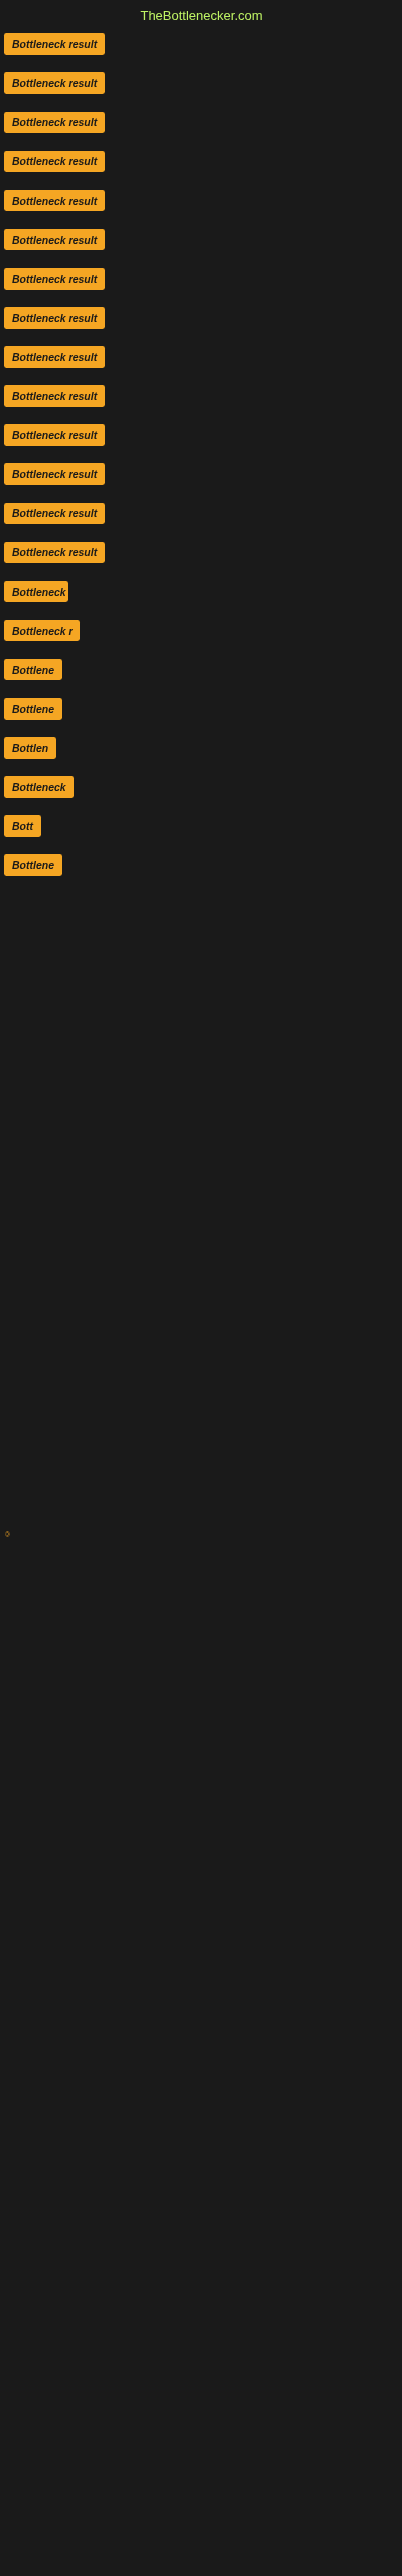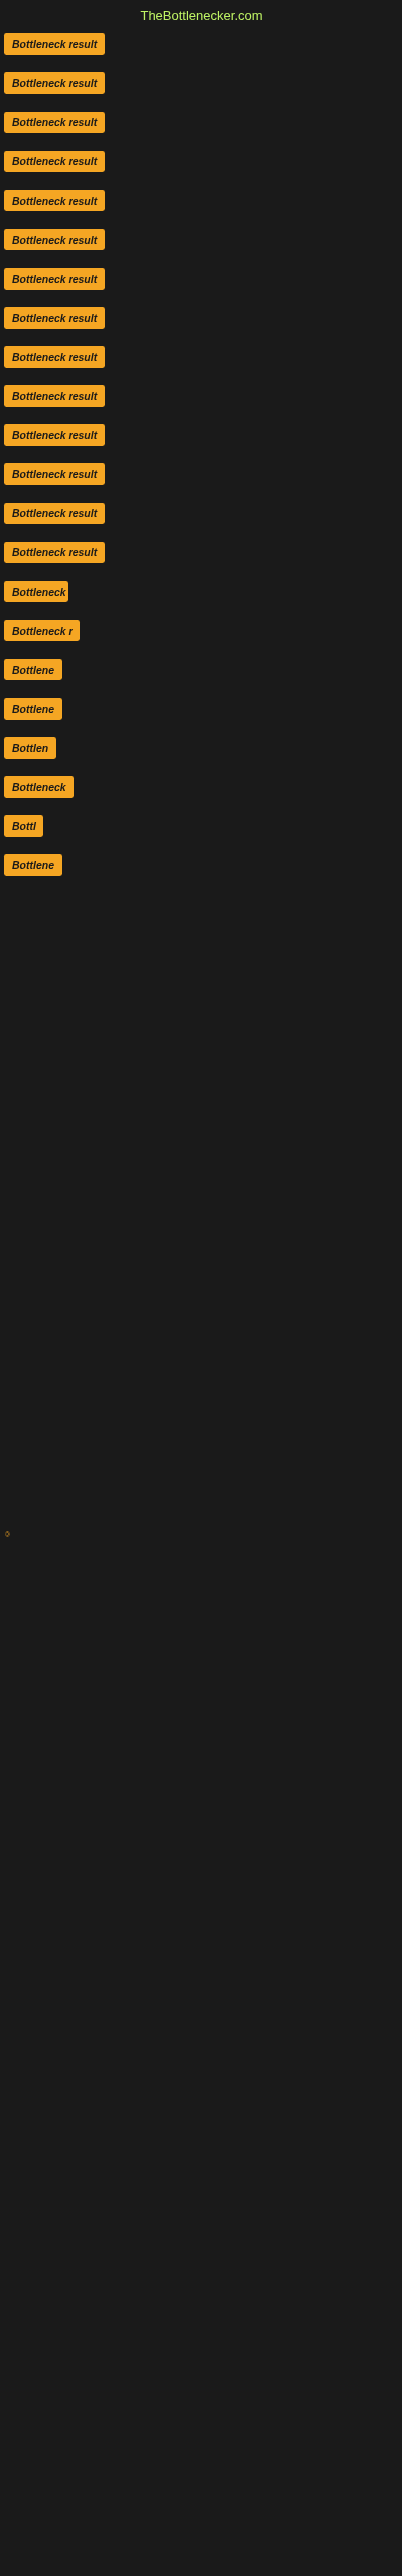--- a/index.html
+++ b/index.html
@@ -82,20 +82,20 @@
     <div class="item-row"><div class="bottleneck-label" style="max-width: 109px;">Bottleneck result</div></div>
     <div class="item-row"><div class="bottleneck-label" style="max-width: 109px;">Bottleneck result</div></div>
     <div class="item-row"><div class="bottleneck-label" style="max-width: 109px;">Bottleneck result</div></div>
     <div class="item-row"><div class="bottleneck-label" style="max-width: 109px;">Bottleneck result</div></div>
     <div class="item-row"><div class="bottleneck-label" style="max-width: 64px;">Bottleneck</div></div>
     <div class="item-row"><div class="bottleneck-label" style="max-width: 76px;">Bottleneck r</div></div>
     <div class="item-row"><div class="bottleneck-label" style="max-width: 60px;">Bottlene</div></div>
     <div class="item-row"><div class="bottleneck-label" style="max-width: 60px;">Bottlene</div></div>
     <div class="item-row"><div class="bottleneck-label" style="max-width: 55px;">Bottlen</div></div>
     <div class="item-row"><div class="bottleneck-label" style="max-width: 71px;">Bottleneck</div></div>
-    <div class="item-row"><div class="bottleneck-label" style="max-width: 39px;">Bottl</div></div>
+    <div class="item-row"><div class="bottleneck-label" style="max-width: 39px;">Bott</div></div>
     <div class="item-row"><div class="bottleneck-label" style="max-width: 60px;">Bottlene</div></div>
   </div>
 
 <div class="footer-area">
   <div class="footer-label">©</div>
 </div>
 
 
 </body></html>

